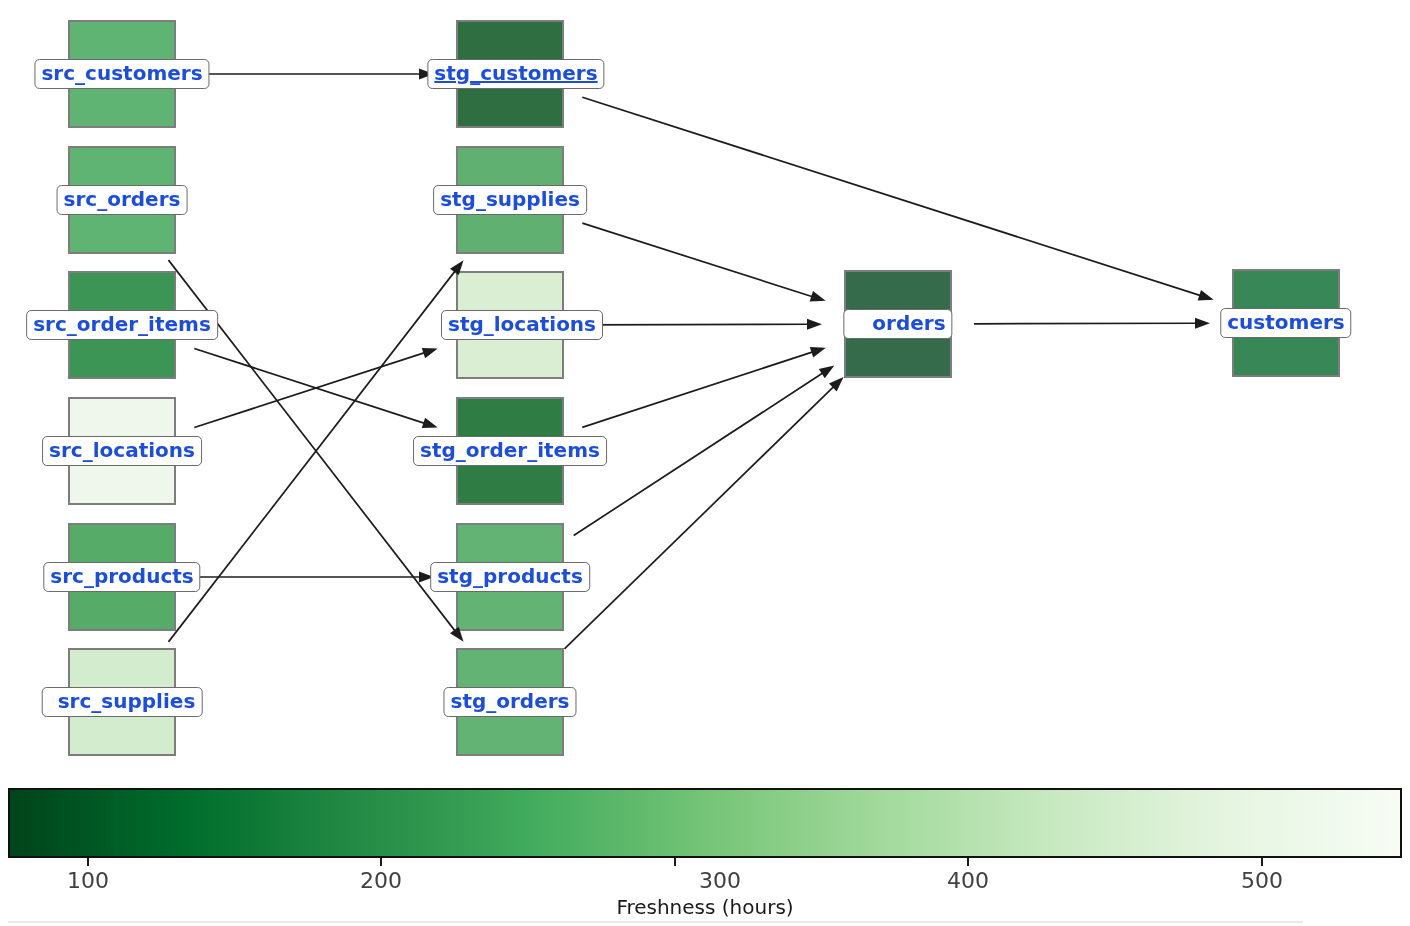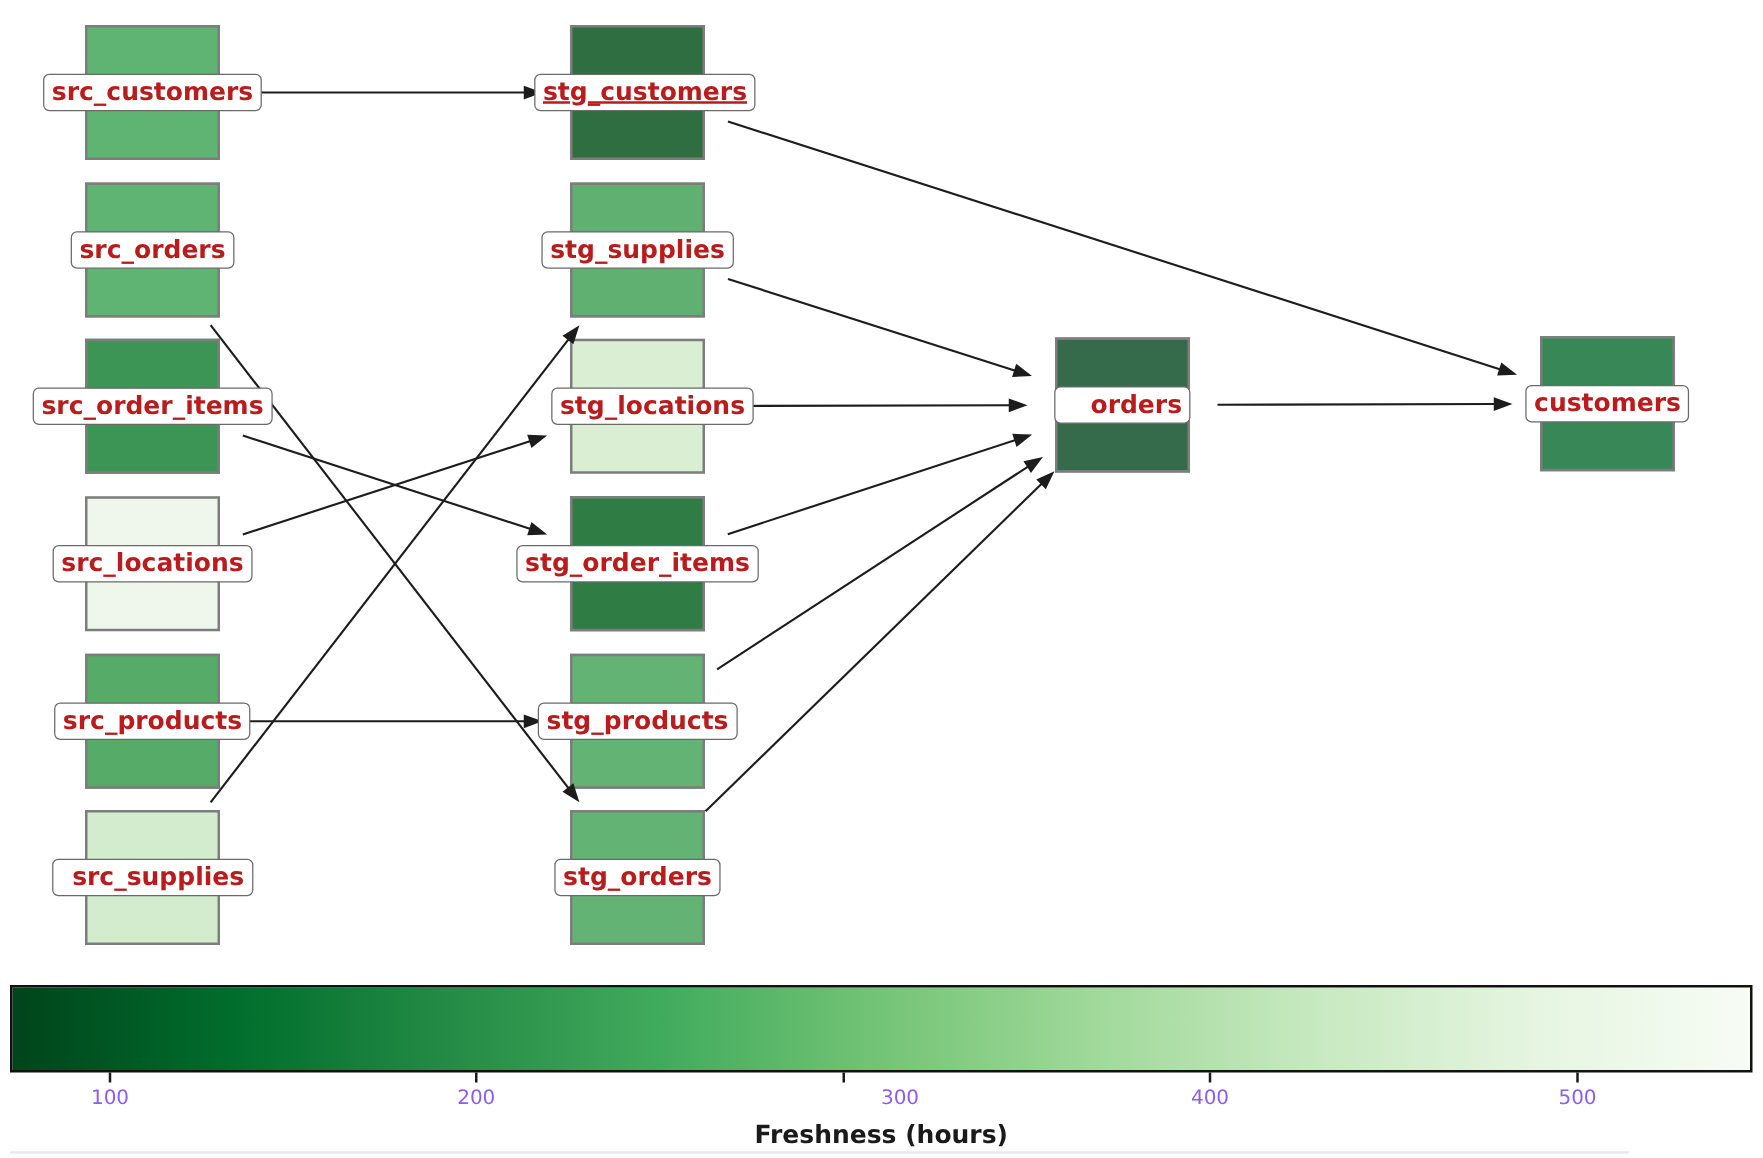--- a/index.html
+++ b/index.html
@@ -4,25 +4,25 @@
 <style>
   html,body{margin:0;padding:0;background:#ffffff;}
   body{width:1410px;height:926px;overflow:hidden;font-family:"DejaVu Sans",sans-serif;}
   #figure{position:relative;width:1410px;height:926px;background:#ffffff;}
   .node{position:absolute;width:108px;height:108px;box-sizing:border-box;border:2px solid #7d7d7d;}
   #edges-svg{position:absolute;left:0;top:0;}
   .node-label{
     position:absolute;transform:translate(-50%,-50%);
     background:#ffffff;border:1.5px solid #6a6a6a;border-radius:5px;
     padding:0px 6px 2px 6px;font-weight:bold;font-size:20px;line-height:26px;
-    color:#b91c1c;white-space:nowrap;
+    color:#1d4ed8;white-space:nowrap;
   }
   .cb-bar{position:absolute;box-sizing:border-box;border:2px solid #111111;}
   .cb-tick{position:absolute;width:2px;height:8px;background:#1a1a1a;}
-  .cb-tick-label{position:absolute;transform:translateX(-50%);font-size:16px;color:#8b5cf6;}
+  .cb-tick-label{position:absolute;transform:translateX(-50%);font-size:22px;color:#404040;}
   .cb-axis-label{position:absolute;transform:translateX(-50%);font-size:20px;color:#1a1a1a;}
   .bottom-hairline{position:absolute;height:2px;background:#e9e9e9;}
 </style>
 </head>
 <body>
 
 <div id="figure">
   <div id="nodes-layer">
       <div class="node" style="left: 68px; top: 20px; background: rgb(95, 179, 115); border-color: rgb(125, 125, 125);"></div>
       <div class="node" style="left: 68px; top: 146px; background: rgb(95, 179, 115); border-color: rgb(125, 125, 125);"></div>
@@ -91,17 +91,17 @@
         <div class="cb-tick-label" style="left: 88px; top: 868px;">100</div>
         <div class="cb-tick" style="left: 380px; top: 858px;"></div>
         <div class="cb-tick-label" style="left: 381px; top: 868px;">200</div>
         <div class="cb-tick" style="left: 674px; top: 858px;"></div>
         <div class="cb-tick-label" style="left: 675px; top: 868px; margin-left: 45px;">300</div>
         <div class="cb-tick" style="left: 967px; top: 858px;"></div>
         <div class="cb-tick-label" style="left: 968px; top: 868px;">400</div>
         <div class="cb-tick" style="left: 1261px; top: 858px;"></div>
         <div class="cb-tick-label" style="left: 1262px; top: 868px;">500</div>
       </div>
-    <div class="cb-axis-label" id="cb-axis-label" style="left:705px; top:895px;font-weight:bold;">Freshness (hours)</div>
+    <div class="cb-axis-label" id="cb-axis-label" style="left:705px; top:895px;">Freshness (hours)</div>
   </div>
 
   <div class="bottom-hairline" style="left:8px; top:921px; width:1295px;"></div>
 </div>
 
 </body></html>

